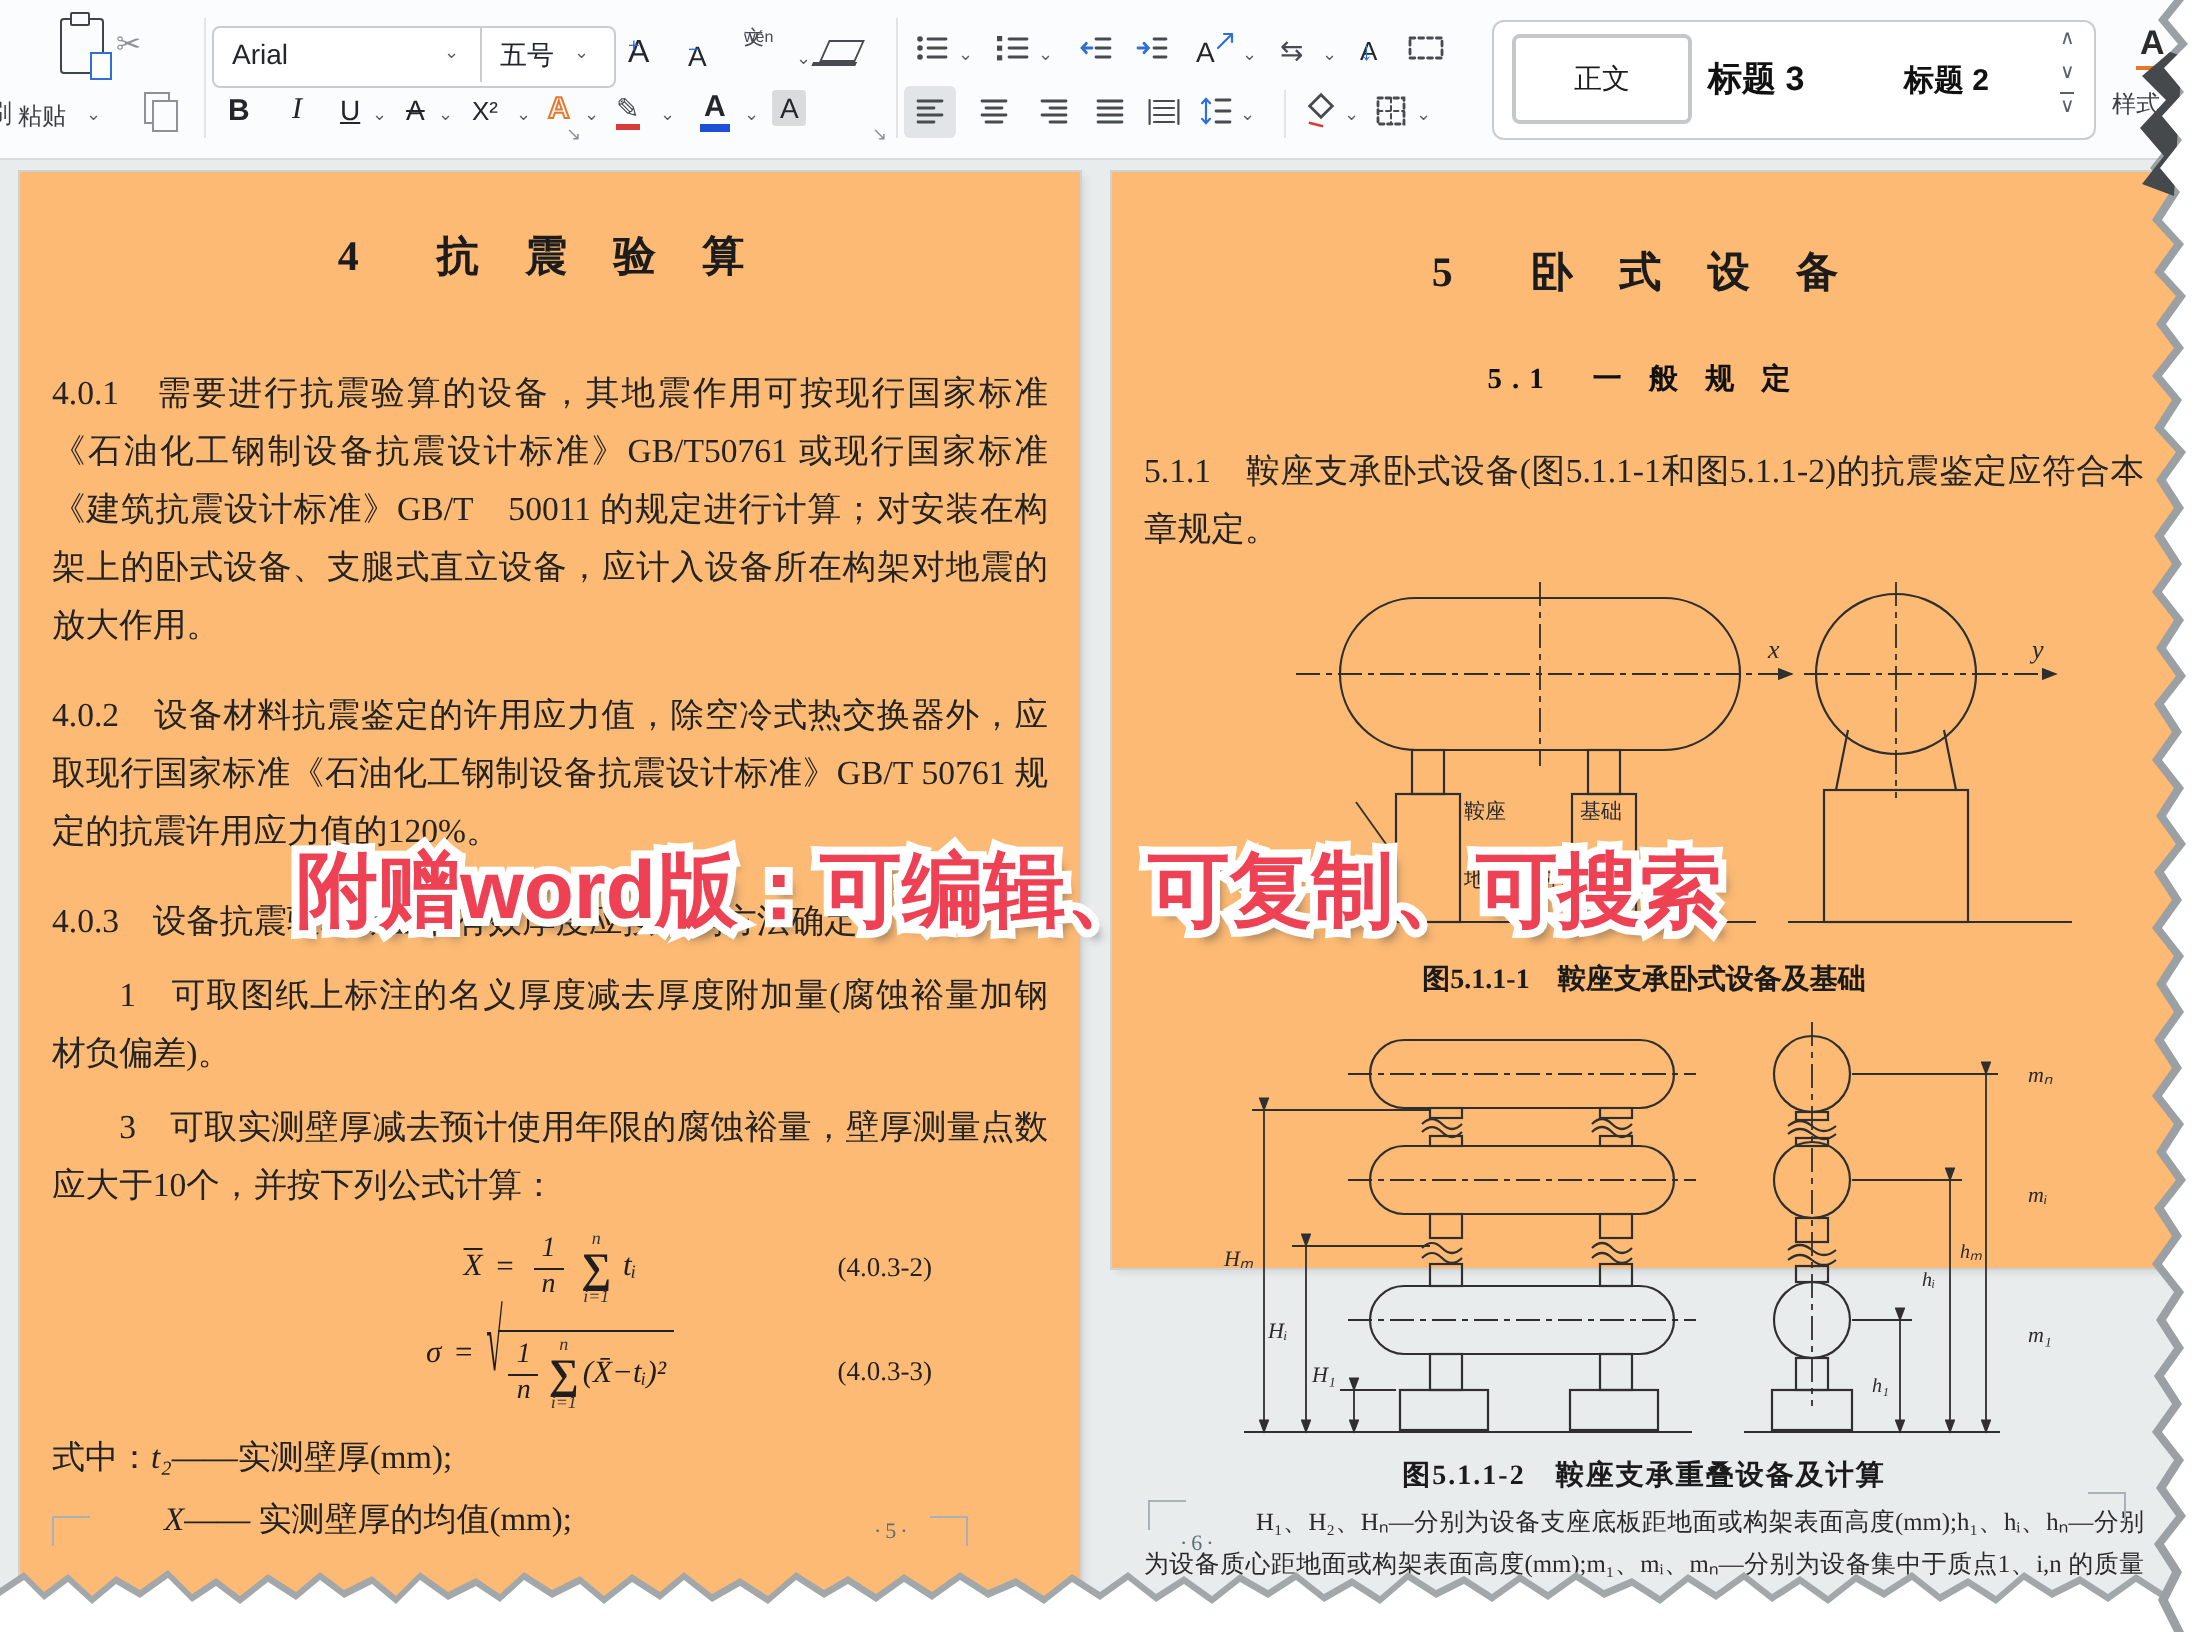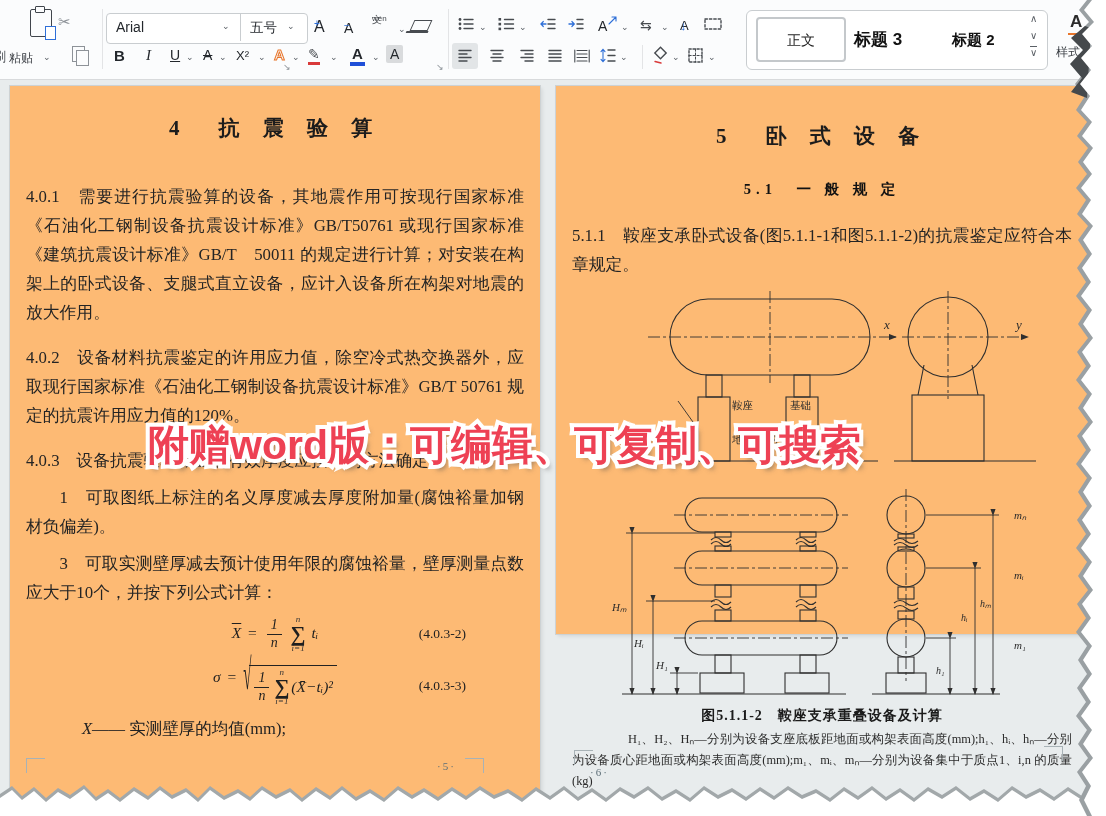--- a/index.html
+++ b/index.html
@@ -256,20 +256,21 @@
             <span class="bigsum">
                 <span class="tp">n</span>
                 <span class="sg">∑</span>
                 <span class="bt">i=1</span>
               </span>
             <span class="it">(X̄−tᵢ)²</span>
             </span>
           <span class="eqtag">(4.0.3-3)</span>
         </div>
 
+        <p class="def-lead"><span>式中：</span><span class="it">t₂</span><span>——实测壁厚(mm);</span></p>
         <p class="def"><span class="it">X</span><span>—— 实测壁厚的均值(mm);</span></p>
 
       </div>
       <span class="pagenum" style="left:427px;top:674px;">·5·</span>
       <div class="cmark cm-l" style="left:16px;top:672px;"></div>
       <div class="cmark cm-r" style="left:455px;top:672px;"></div>
     </div>
 
     <div class="page page-r">
       <div class="inner">
@@ -304,20 +305,21 @@
           <circle cx="320" cy="50" r="40"></circle>
           <line class="cl" x1="320" y1="4" x2="320" y2="112"></line>
           <line class="cl" x1="274" y1="50" x2="400" y2="50" marker-end="url(#arw)"></line>
           <text class="itx" x="388" y="42" font-size="13">y</text>
           <line x1="296" y1="78" x2="290" y2="108"></line>
             <line x1="344" y1="78" x2="350" y2="108"></line>
           <rect x="284" y="108" width="72" height="66"></rect>
           <line x1="266" y1="174" x2="408" y2="174"></line>
             <rect x="266" y="174" width="142" height="9" fill="url(#hat1)" style="stroke:none;"></rect>
         </svg>
+        <p class="figcap">图5.1.1-1　鞍座支承卧式设备及基础</p>
 
         <svg class="figsvg" width="470" height="224" style="display:block;margin:2px 0 0 14px;">
           <defs>
             <pattern id="hat2" width="9" height="9" patternUnits="userSpaceOnUse">
                 <path d="M0,9 L7,1" style="stroke:#2f2f2f;stroke-width:.9;"></path>
               </pattern>
             <marker id="arw2" markerWidth="8" markerHeight="6" refX="7" refY="3" orient="auto">
                 <path d="M0,0 L8,3 L0,6 Z" style="fill:#2f2f2f;stroke:none;"></path>
               </marker>
           </defs>

